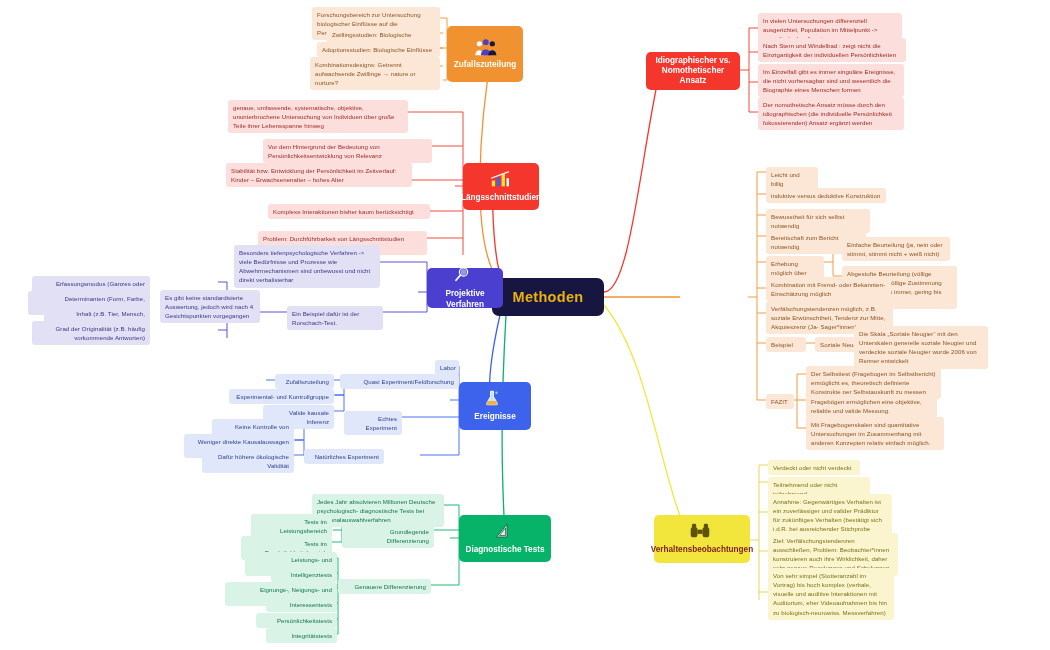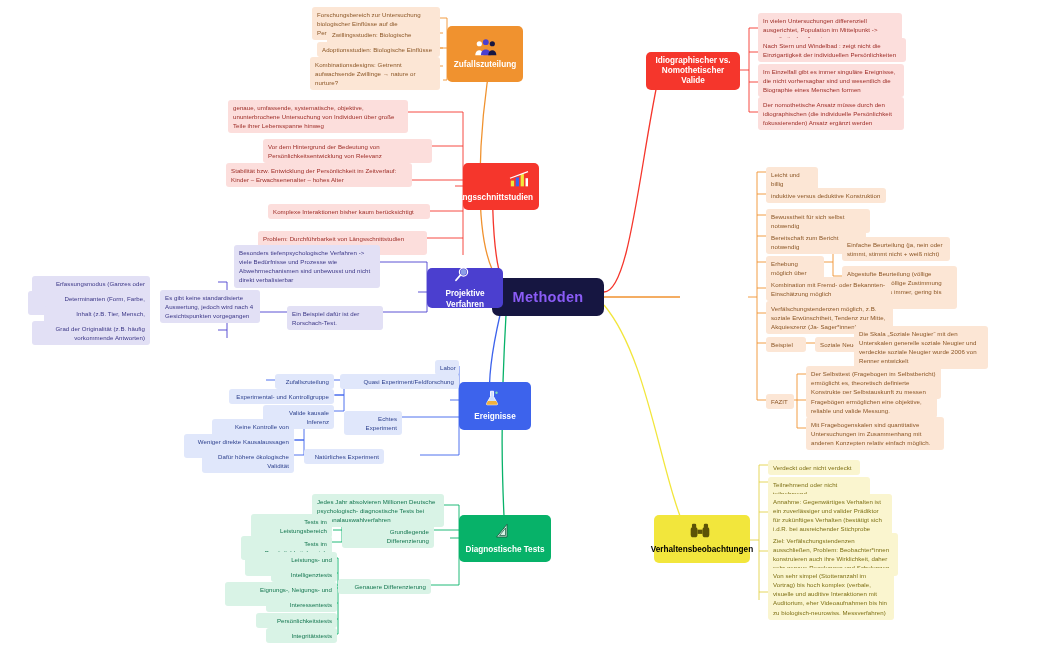--- a/index.html
+++ b/index.html
@@ -9,34 +9,34 @@
   .leaf{position:absolute;box-sizing:border-box;border-radius:3px;padding:3px 5px;
         font-size:6.1px;line-height:1.5;letter-spacing:.01em;}
   .leaf.r{text-align:right;}
   .branch{position:absolute;box-sizing:border-box;border-radius:5px;
           display:flex;flex-direction:column;align-items:center;justify-content:center;
           gap:3px;padding:5px 6px;font-weight:bold;}
   .branch .lbl{font-size:8.2px;text-align:center;line-height:1.25;}
   .branch .ico{width:26px;height:20px;display:block;}
   #root{position:absolute;left:492px;top:278px;width:112px;height:38px;background:#161641;
         border-radius:7px;display:flex;align-items:center;justify-content:center;
-        color:#8b5cf6;font-size:14.5px;font-weight:bold;letter-spacing:.02em;}
+        color:#eab308;font-size:14.5px;font-weight:bold;letter-spacing:.02em;}
   
   .c-orange .branch, .branch.orange{background:#f0922f;color:#fff;}
   .leaf.orange{background:#fce6d5;color:#8a5524;}
   .leaf.red{background:#fcdedc;color:#9c2b25;}
   .branch.red{background:#f5362c;color:#fff;}
   .leaf.purple{background:#e2e0f5;color:#3b3686;}
   .branch.purple{background:#4b3fcf;color:#fff;}
   .leaf.blue{background:#e0e7fb;color:#2b3f8c;}
   .branch.blue{background:#3d63ec;color:#fff;}
   .leaf.green{background:#d9f3e6;color:#11744d;}
   .branch.green{background:#07b269;color:#fff;}
   .leaf.yellow{background:#faf5cf;color:#7d6f14;}
-  .branch.yellow{background:#f2e63c;color:#000000;}
+  .branch.yellow{background:#f2e63c;color:#7f1d1d;}
 </style>
 </head>
 <body>
 
 <div id="canvas">
 
   <svg id="links" viewBox="0 0 1050 650">
 
     <g fill="none" stroke-width="1.3">
       <path d="M498,280 C470,240 480,120 492,52" stroke="#f0922f"></path>
@@ -120,21 +120,21 @@
         <path d="M20 22c0-4 2.5-6 5-6s5 2 5 6z" fill="#161641"></path>
       </svg>
     </span>
     <span class="lbl">Zufallszuteilung</span>
   </div>
   <div class="leaf orange" style="left:312px;top:7px;width:128px;">Forschungsbereich zur Untersuchung biologischer Einflüsse auf die Persönlichkeit</div>
   <div class="leaf orange" style="left:327px;top:27px;width:113px;">Zwillingsstudien: Biologische Einflüsse</div>
   <div class="leaf orange" style="left:317px;top:42px;width:123px;">Adoptionsstudien: Biologische Einflüsse</div>
   <div class="leaf orange" style="left:310px;top:57px;width:130px;">Kombinationsdesigns: Getrennt aufwachsende Zwillinge → nature or nurture?</div>
 
-  <div class="branch red" style="left:463px;top:163px;width:76px;height:47px;align-items:flex-end;">
+  <div class="branch red" style="left:463px;top:163px;width:76px;height:47px;">
     <span class="ico">
       <svg viewBox="0 0 28 22" width="24" height="18">
         <rect x="4" y="13" width="4" height="7" fill="#f2e63c"></rect>
         <rect x="10" y="9" width="4" height="11" fill="#3d63ec"></rect>
         <rect x="16" y="5" width="4" height="15" fill="#f2e63c"></rect>
         <rect x="22" y="10" width="3" height="10" fill="#fff"></rect>
         <path d="M3 10 L25 2" stroke="#fff" stroke-width="1.4" fill="none"></path>
       </svg>
     </span>
     <span class="lbl">Längsschnittstudien</span>
@@ -199,21 +199,21 @@
   <div class="leaf green r" style="left:241px;top:536px;width:91px;">Tests im Persönlichkeitsbereich</div>
   <div class="leaf green r" style="left:338px;top:579px;width:93px;">Genauere Differenzierung</div>
   <div class="leaf green r" style="left:245px;top:552px;width:92px;">Leistungs- und Funktionstests</div>
   <div class="leaf green r" style="left:271px;top:567px;width:66px;">Intelligenztests</div>
   <div class="leaf green r" style="left:225px;top:582px;width:112px;">Eignungs-, Neigungs- und Begabungstests</div>
   <div class="leaf green r" style="left:266px;top:597px;width:71px;">Interessentests</div>
   <div class="leaf green r" style="left:256px;top:613px;width:81px;">Persönlichkeitstests</div>
   <div class="leaf green r" style="left:266px;top:628px;width:71px;">Integritätstests</div>
 
   <div class="branch red" style="left:646px;top:52px;width:94px;height:38px;">
-    <span class="lbl">Idiographischer vs. Nomothetischer Valide</span>
+    <span class="lbl">Idiographischer vs. Nomothetischer Ansatz</span>
   </div>
   <div class="leaf red" style="left:758px;top:13px;width:144px;">In vielen Untersuchungen differenziell ausgerichtet, Population im Mittelpunkt -&gt; nomothetischer Ansatz</div>
   <div class="leaf red" style="left:758px;top:38px;width:148px;">Nach Stern und Windelbad : zeigt nicht die Einzigartigkeit der individuellen Persönlichkeiten</div>
   <div class="leaf red" style="left:758px;top:64px;width:146px;">Im Einzelfall gibt es immer singuläre Ereignisse, die nicht vorhersagbar sind und wesentlich die Biographie eines Menschen formen</div>
   <div class="leaf red" style="left:758px;top:97px;width:146px;">Der nomothetische Ansatz müsse durch den idiographischen (die individuelle Persönlichkeit fokussierenden) Ansatz ergänzt werden</div>
 
   <div class="leaf orange" style="left:766px;top:167px;width:52px;">Leicht und billig</div>
   <div class="leaf orange" style="left:766px;top:188px;width:120px;">induktive versus deduktive Konstruktion</div>
   <div class="leaf orange" style="left:766px;top:209px;width:104px;">Bewusstheit für sich selbst notwendig</div>
   <div class="leaf orange" style="left:766px;top:230px;width:100px;">Bereitschaft zum Bericht notwendig</div>

